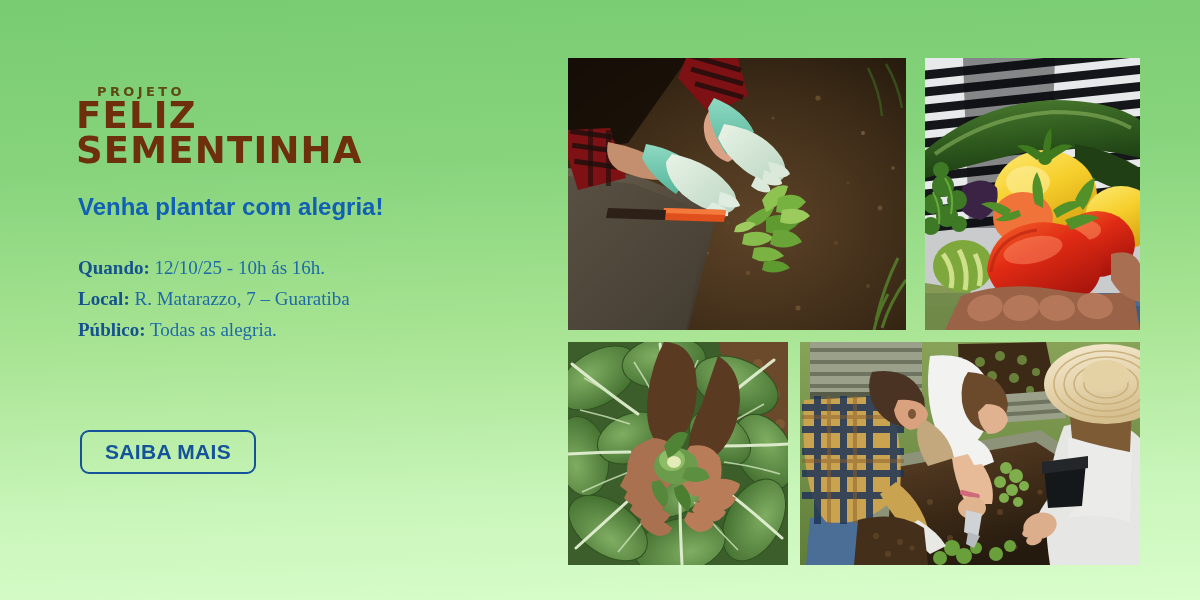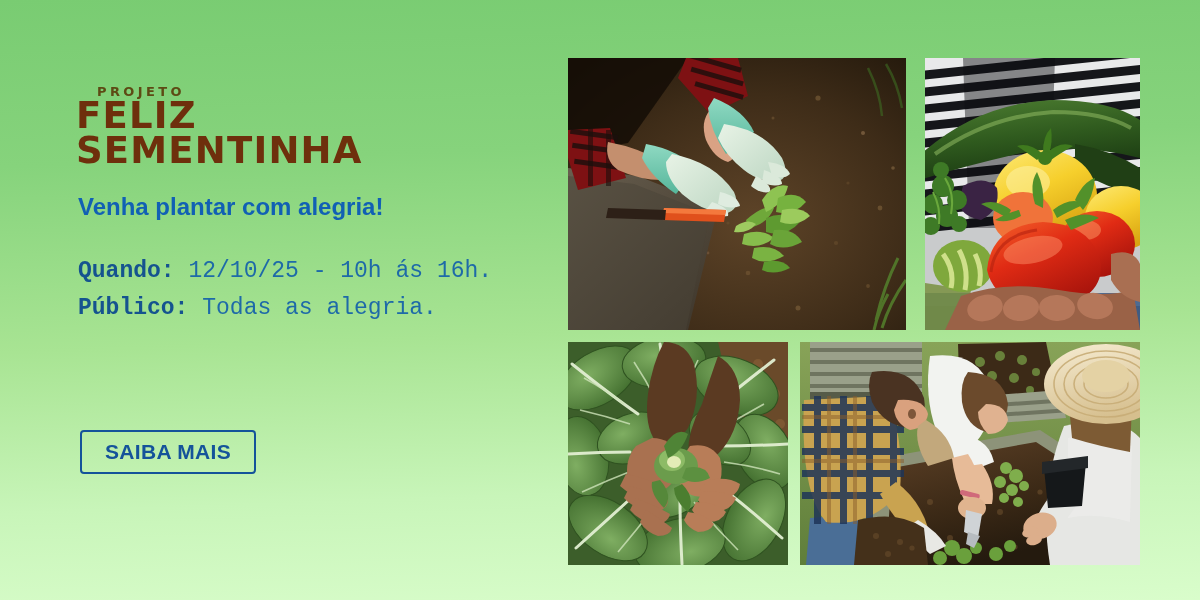--- a/index.html
+++ b/index.html
@@ -28,31 +28,31 @@
   .headline .ln { display:block; }
 
   .tagline {
     position:absolute; top:193px; left:0;
     font-size:24px; font-weight:700; color:#1160b4;
     font-family:"Liberation Sans", sans-serif;
   }
 
   .details {
     position:absolute; top:253px; left:0;
-    font-size:23px; line-height:1.62; color:#1c5f9e;
-    font-family:Liberation Mono, monospace;
+    font-size:19px; line-height:1.62; color:#1c5f9e;
+    font-family:Liberation Serif, serif;
   }
   .details .row { white-space:nowrap; }
   .details .lbl { font-weight:700; color:#15538f; }
   .details .val { font-weight:400; color:#1e6aa8; }
 
   .cta {
     position:absolute; top:430px; left:2px;
     width:176px; height:44px;
-    border:2px solid #14539a; border-radius:4px;
+    border:2px solid #14539a; border-radius:9px;
     background:transparent; cursor:pointer;
     display:flex; align-items:center; justify-content:center;
     font-size:21px; font-weight:700; letter-spacing:0.3px;
     color:#14539a; font-family:"Liberation Sans", sans-serif;
   }
 
   
   .photo { position:absolute; overflow:hidden; background:#2a2018; }
   #photo-planting-hands { left:568px; top:58px;  width:338px; height:272px; }
   #photo-vegetables     { left:925px; top:58px;  width:215px; height:272px; }
@@ -71,20 +71,24 @@
     <span class="ln">FELIZ</span>
     <span class="ln">SEMENTINHA</span>
   </div>
 
   <div class="tagline">Venha plantar com alegria!</div>
 
   <div class="details">
     <div class="row">
       <span class="lbl">Quando:</span>
       <span class="val">12/10/25 - 10h ás 16h.</span>
+    </div>
+    <div class="row">
+      <span class="lbl">Local:</span>
+      <span class="val">R. Matarazzo, 7 – Guaratiba</span>
     </div>
     <div class="row">
       <span class="lbl">Público:</span>
       <span class="val">Todas as alegria.</span>
     </div>
   </div>
 
   <button class="cta">SAIBA MAIS</button>
 </div>
 

